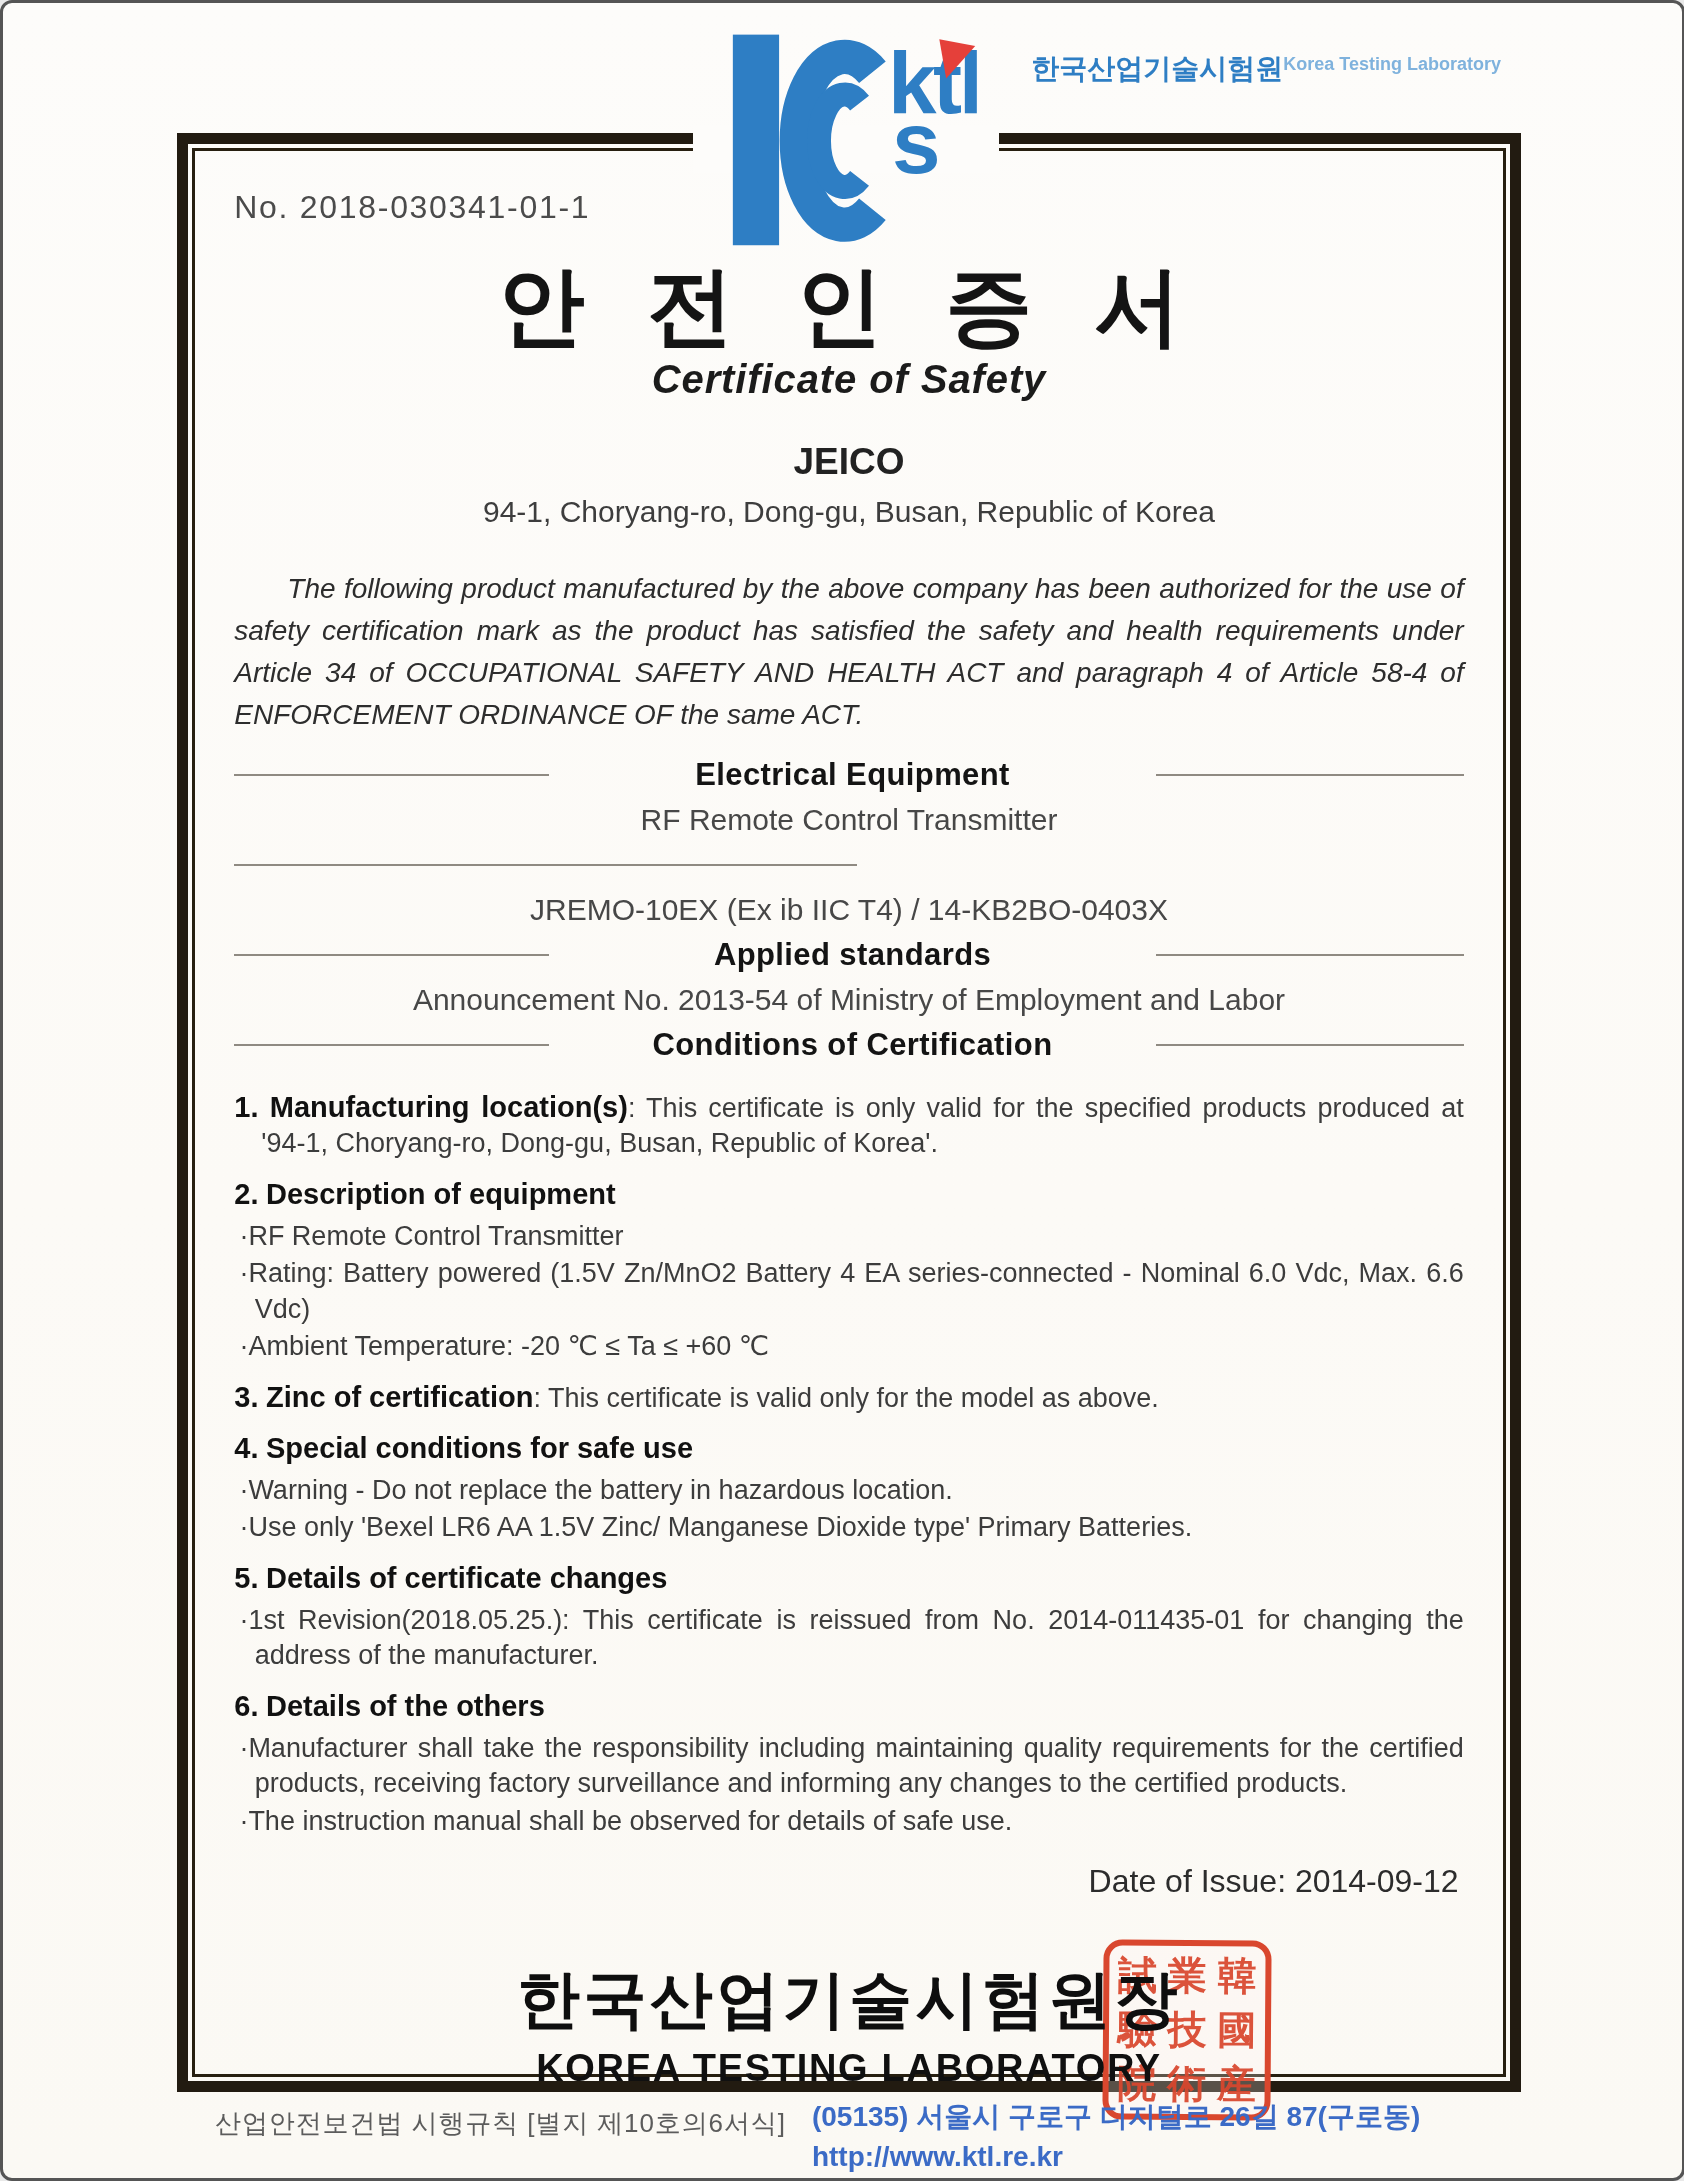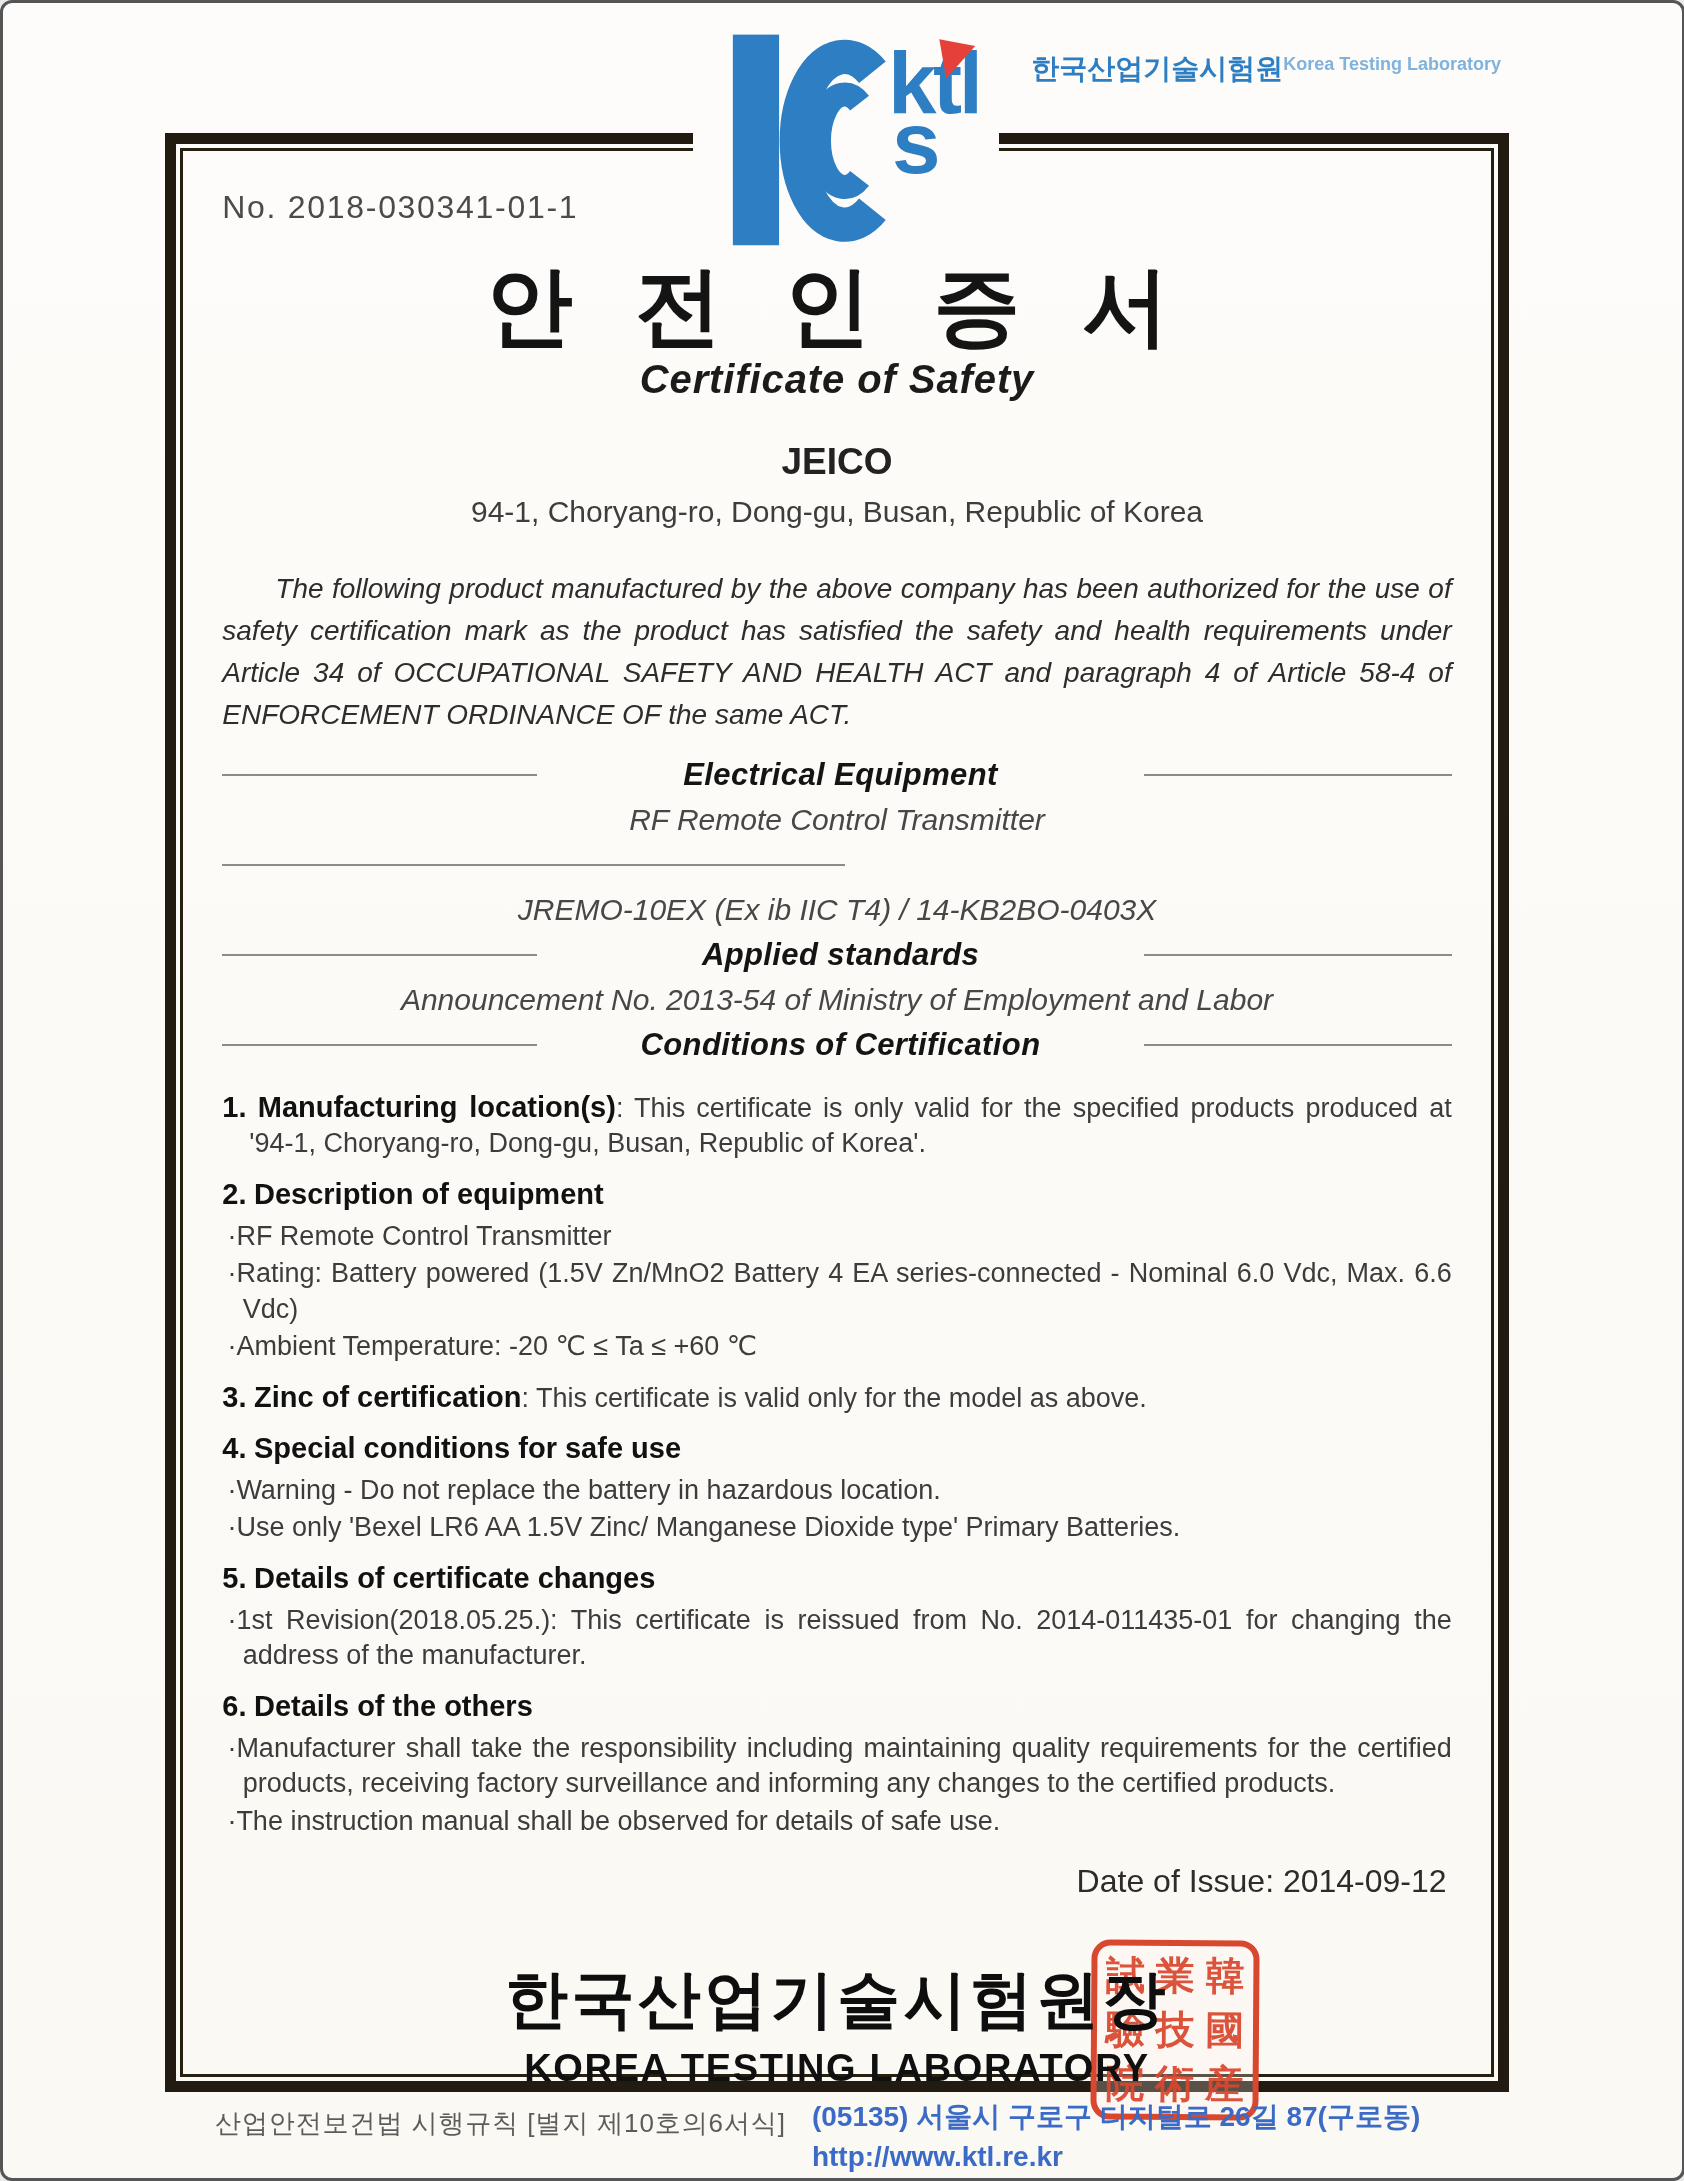--- a/index.html
+++ b/index.html
@@ -8,21 +8,21 @@
     width:1685px;height:2181px;
     background:linear-gradient(180deg,#fdfcfa 0%,#fcfaf6 55%,#fbf9f4 100%);
     border:3.4px solid #555;border-radius:12px;
     box-sizing:border-box;
     overflow:hidden;
     font-family:"Liberation Sans","DejaVu Sans",sans-serif;
     color:#3c3c3c;
   }
   
   .frame{
-    position:absolute;left:162px;top:130px;width:1344px;height:1959px;
+    position:absolute;left:174px;top:130px;width:1344px;height:1959px;
     border:11px solid #221b11;box-sizing:border-box;z-index:1;
   }
   .frame-inner{
     position:absolute;inset:4.3px;border:3.4px solid #271f10;
     padding:15.4px 39px;box-sizing:border-box;
   }
   
   .kc-patch{position:absolute;left:690px;top:122px;width:306px;height:48px;background:#fdfcfa;z-index:4;}
   .kc-badge{position:absolute;left:723px;top:28px;width:250px;height:223px;z-index:5;}
   .ktl-logo{position:absolute;top:36px;right:181px;display:flex;align-items:flex-start;gap:13.7px;z-index:5;margin-left:23px;}
@@ -31,21 +31,21 @@
   .ktl-en{font-size:18px;font-weight:bold;color:#7fb2dd;line-height:1.2;}
   
   .cert-no{margin:22px 0 0 0;font-size:32px;color:#4b4b4b;letter-spacing:1.7px;}
   .title-kr{margin:29px 0 0 0;text-align:center;font-size:87px;font-weight:bold;color:#141414;letter-spacing:19px;line-height:1.18;}
   .title-en{text-align:center;font-size:40px;font-weight:bold;font-style:italic;color:#1b1b1b;margin-top:0px;letter-spacing:0.9px;}
   .company{text-align:center;font-size:37px;font-weight:bold;color:#222;margin-top:39px;}
   .address{text-align:center;font-size:30px;color:#3d3d3d;margin-top:12px;}
   .legal{margin:39px 0 16px 0;font-size:28px;font-style:italic;color:#2d2d2d;
          text-align:justify;text-indent:53px;line-height:1.5;}
   
-  .fieldrows{margin-top:12px;font-style:italic;}
+  .fieldrows{margin-top:12px;}
   .frow{display:flex;align-items:center;height:45px;}
   .frow .sep{height:2.6px;background:#8f8a82;}
   .frow .sep.l{flex:0 0 315px;}
   .frow .sep.r{flex:0 0 308px;}
   .frow .lbl{flex:1;text-align:center;font-size:31px;font-weight:bold;color:#141414;letter-spacing:0.4px;}
   .fval{height:45px;display:flex;align-items:center;justify-content:center;font-size:30px;color:#474747;}
   
   .conds{margin-top:20.5px;}
   .cond{margin-bottom:13px;font-size:27px;line-height:1.32;color:#3c3c3c;}
   .cond-p{padding-left:27px;text-indent:-27px;text-align:justify;}

